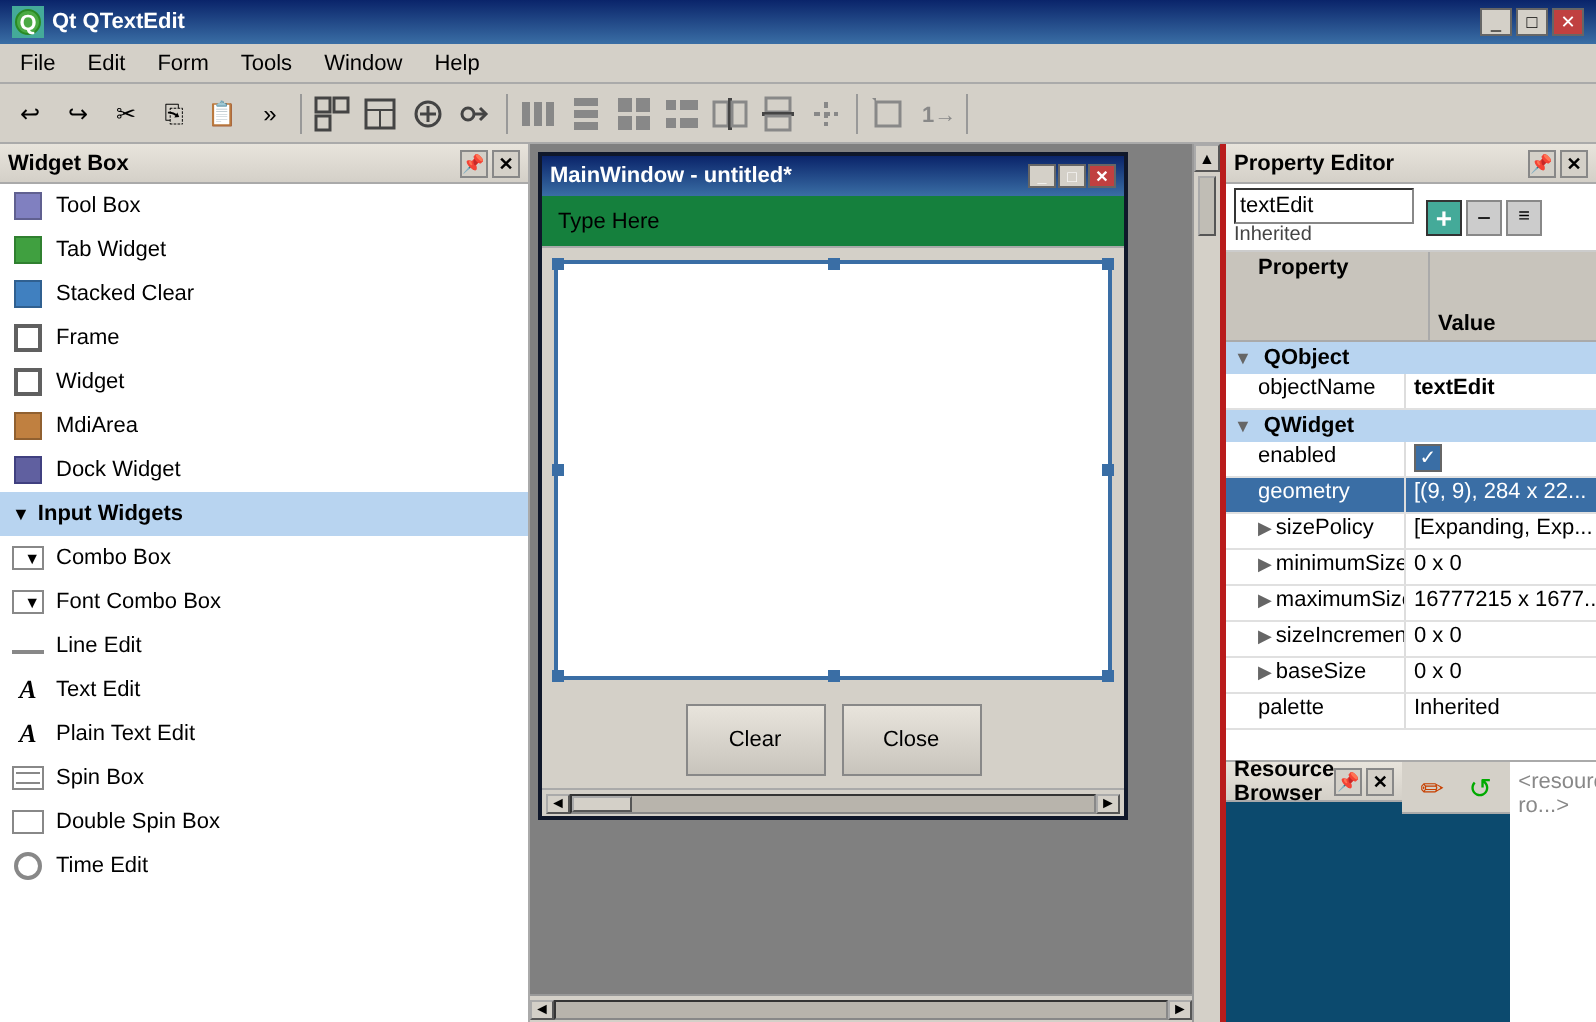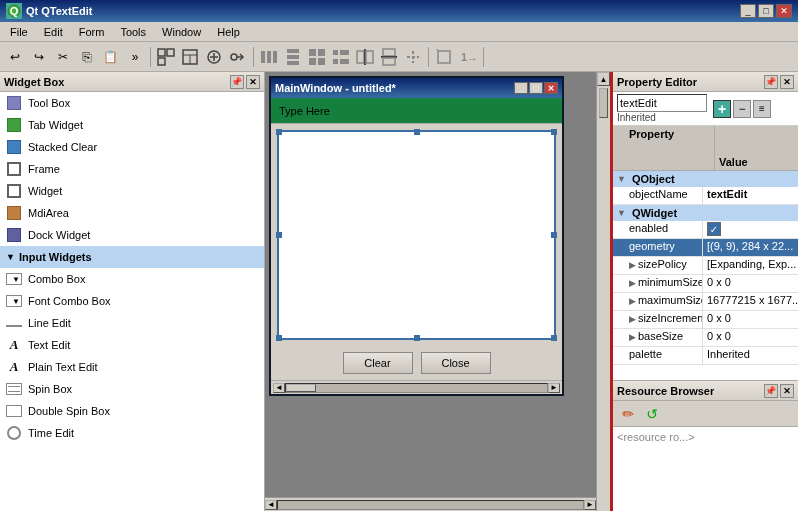--- a/index.html
+++ b/index.html
@@ -170,21 +170,21 @@
       position: absolute;
     }
     .designer-buttons {
       display: flex;
       justify-content: center;
       gap: 8px;
       padding: 6px;
     }
     .designer-btn {
       width: 70px;
-      height: 22px;
+      height: 36px;
       background: linear-gradient(to bottom, #e8e4dc, #c8c4bc);
       border: 1px solid #888;
       cursor: pointer;
       display: flex;
       align-items: center;
       justify-content: center;
       text-align: center;
     }
 
     .designer-scrollbar-h {
@@ -279,21 +279,21 @@
     }
     .prop-value.bold { font-weight: bold; }
     .prop-indent { padding-left: 16px; }
     .prop-row.highlighted { background: #3a6ea5; color: white; }
     .prop-expand { color: #666; margin-right: 2px; font-size: 9px; }
 
     
     .resource-browser {
       height: 130px;
       display: flex;
-      flex-direction: column;
+      flex-direction: row;
     }
     .resource-header {
       background: linear-gradient(to bottom, #e8e4dc, #d4d0c8);
       border-bottom: 1px solid #aaa;
       height: 20px;
       display: flex;
       align-items: center;
       justify-content: space-between;
       padding: 0 4px;
       font-weight: bold;

